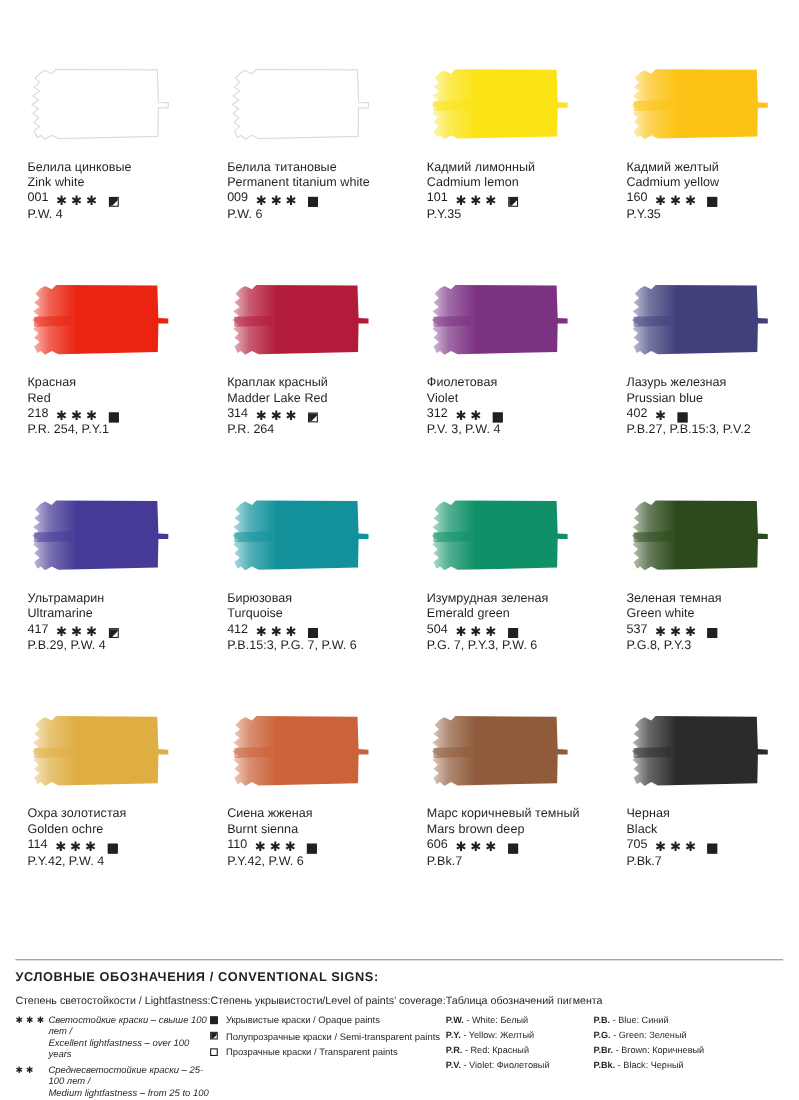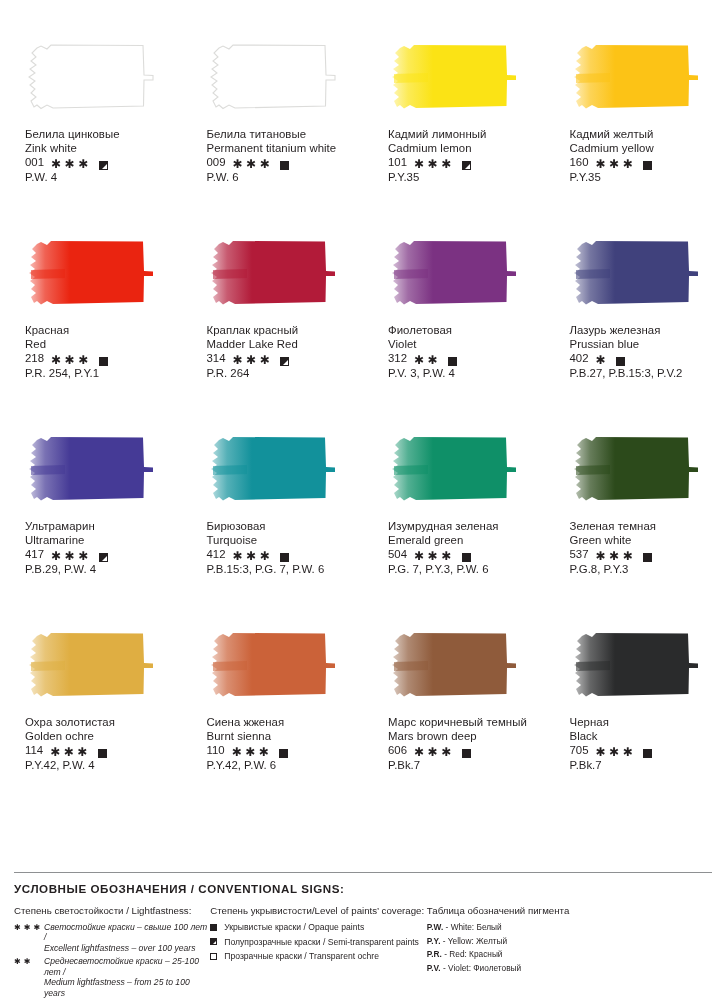--- a/index.html
+++ b/index.html
@@ -13,21 +13,21 @@
     color: #231f20;
     overflow: hidden;
     position: relative;
   }
 
   
   .chart {
     position: absolute;
     left: 0; top: 0;
     width: 726px;
-    padding: 44px 0 0 0;
+    padding: 62px 0 0 0;
   }
   .row {
     display: flex;
     width: 726px;
     height: 196px;
   }
   .cell {
     width: 181.5px;
     padding-left: 25px;
     padding-right: 8px;
@@ -744,31 +744,37 @@
           <div class="cov-item">
             <span class="cov opaque"></span>
             <span class="cov-text">Укрывистые краски / Opaque paints</span>
           </div>
           <div class="cov-item">
             <span class="cov semi"></span>
             <span class="cov-text">Полупрозрачные краски / Semi-transparent paints</span>
           </div>
           <div class="cov-item">
             <span class="cov transparent"></span>
-            <span class="cov-text">Прозрачные краски / Transparent ochre</span>
+            <span class="cov-text">Прозрачные краски / Transparent paints</span>
           </div>
         </div>
     </div>
 
     <div class="lcol-3">
       <div class="lcol-head">Таблица обозначений пигмента</div>
       <div class="pig-grid">
         <div class="pig-col" id="pig-left">
             <div class="pig-row"><b>P.W.</b> <span>- White: Белый</span></div>
             <div class="pig-row"><b>P.Y.</b> <span>- Yellow: Желтый</span></div>
             <div class="pig-row"><b>P.R.</b> <span>- Red: Красный</span></div>
             <div class="pig-row"><b>P.V.</b> <span>- Violet: Фиолетовый</span></div>
           </div>
+        <div class="pig-col" id="pig-right">
+            <div class="pig-row"><b>P.B.</b> <span>- Blue: Синий</span></div>
+            <div class="pig-row"><b>P.G.</b> <span>- Green: Зеленый</span></div>
+            <div class="pig-row"><b>P.Br.</b> <span>- Brown: Коричневый</span></div>
+            <div class="pig-row"><b>P.Bk.</b> <span>- Black: Черный</span></div>
+          </div>
       </div>
     </div>
 
   </div>
 </div>
 
 </body></html>

